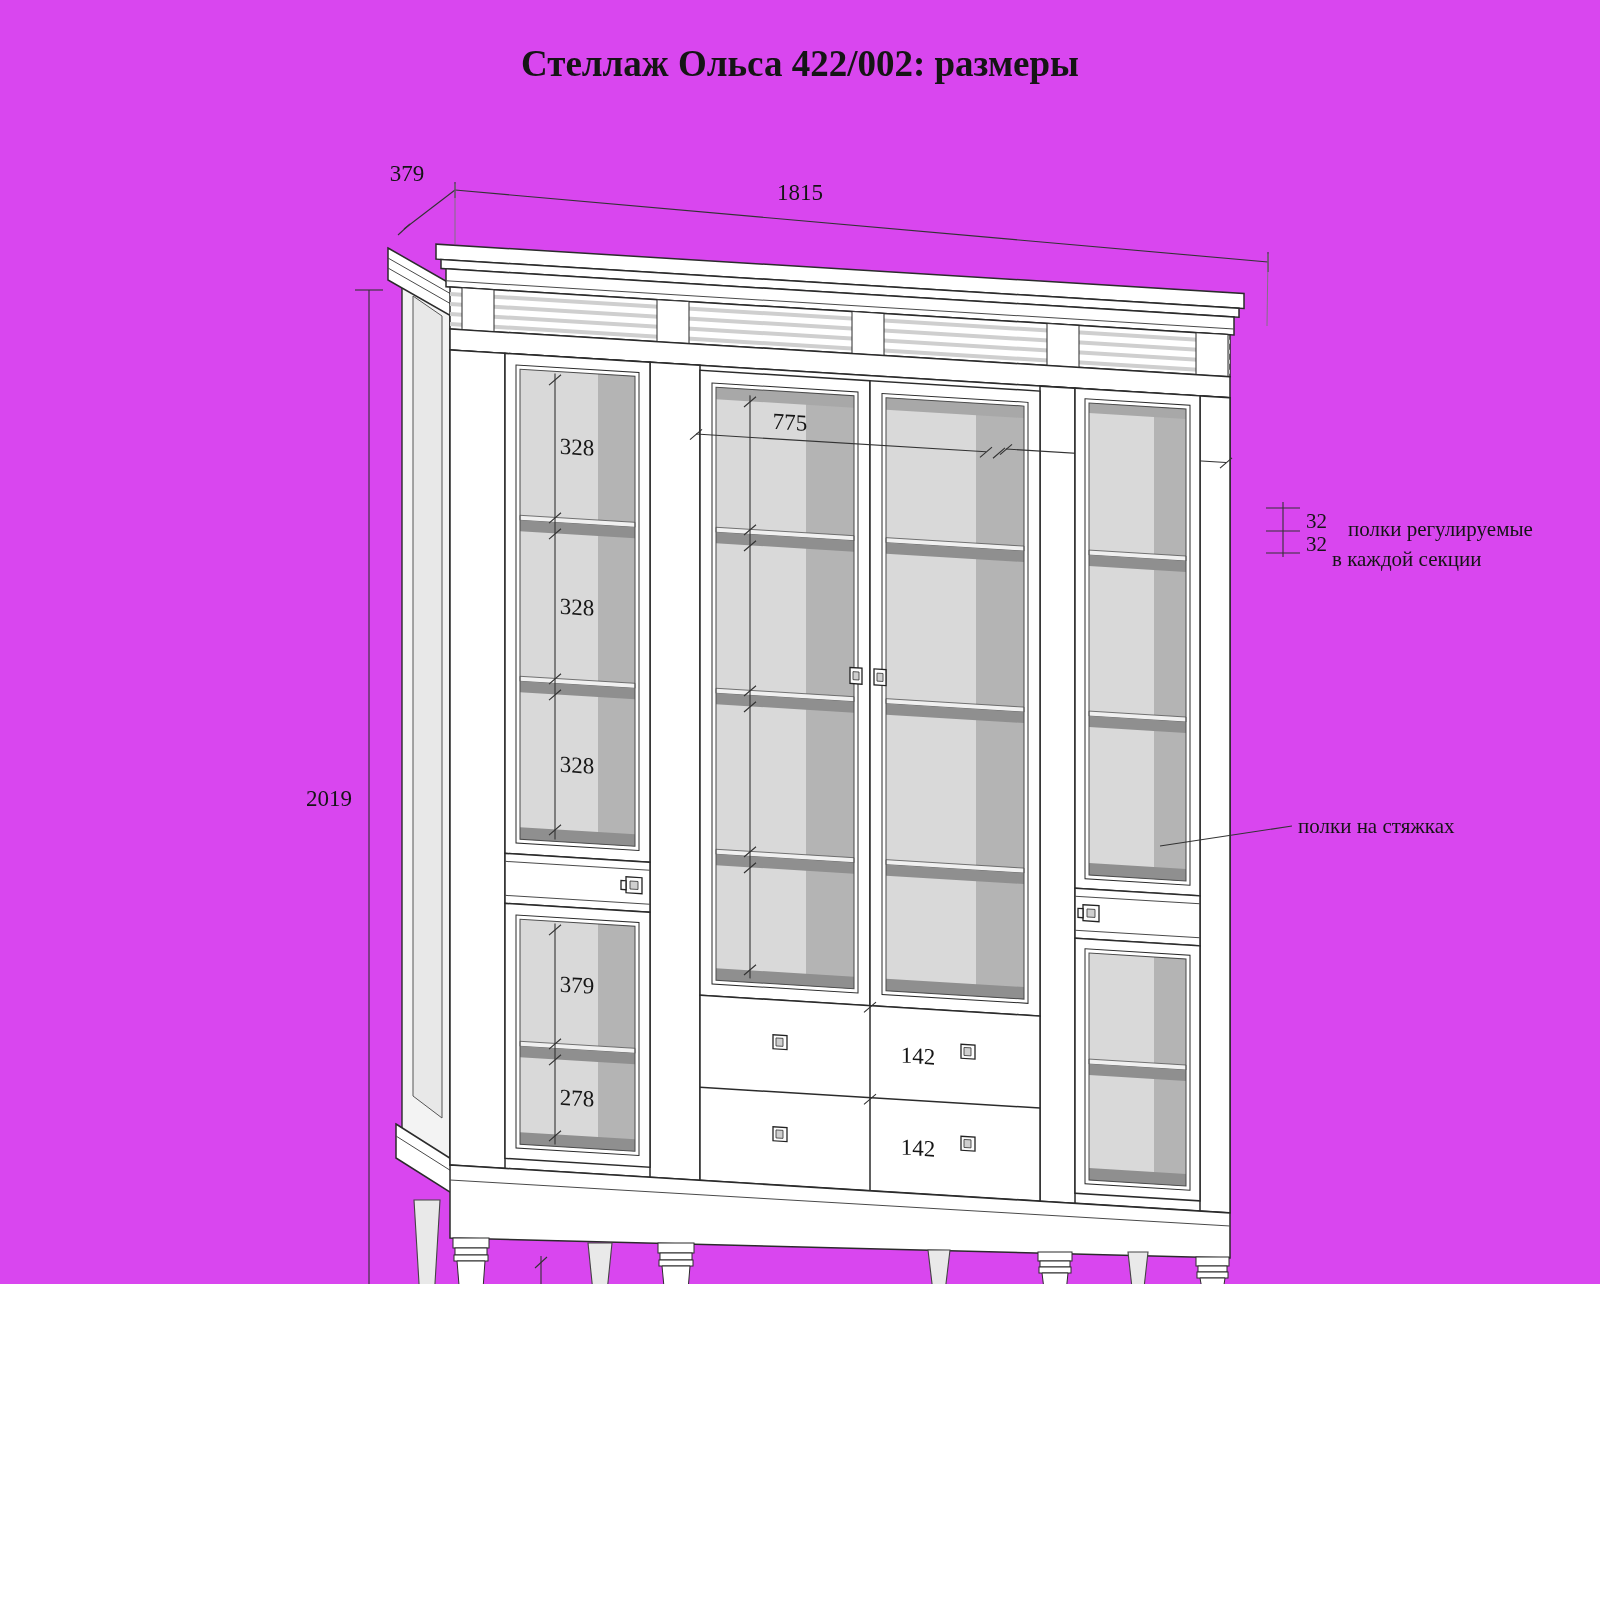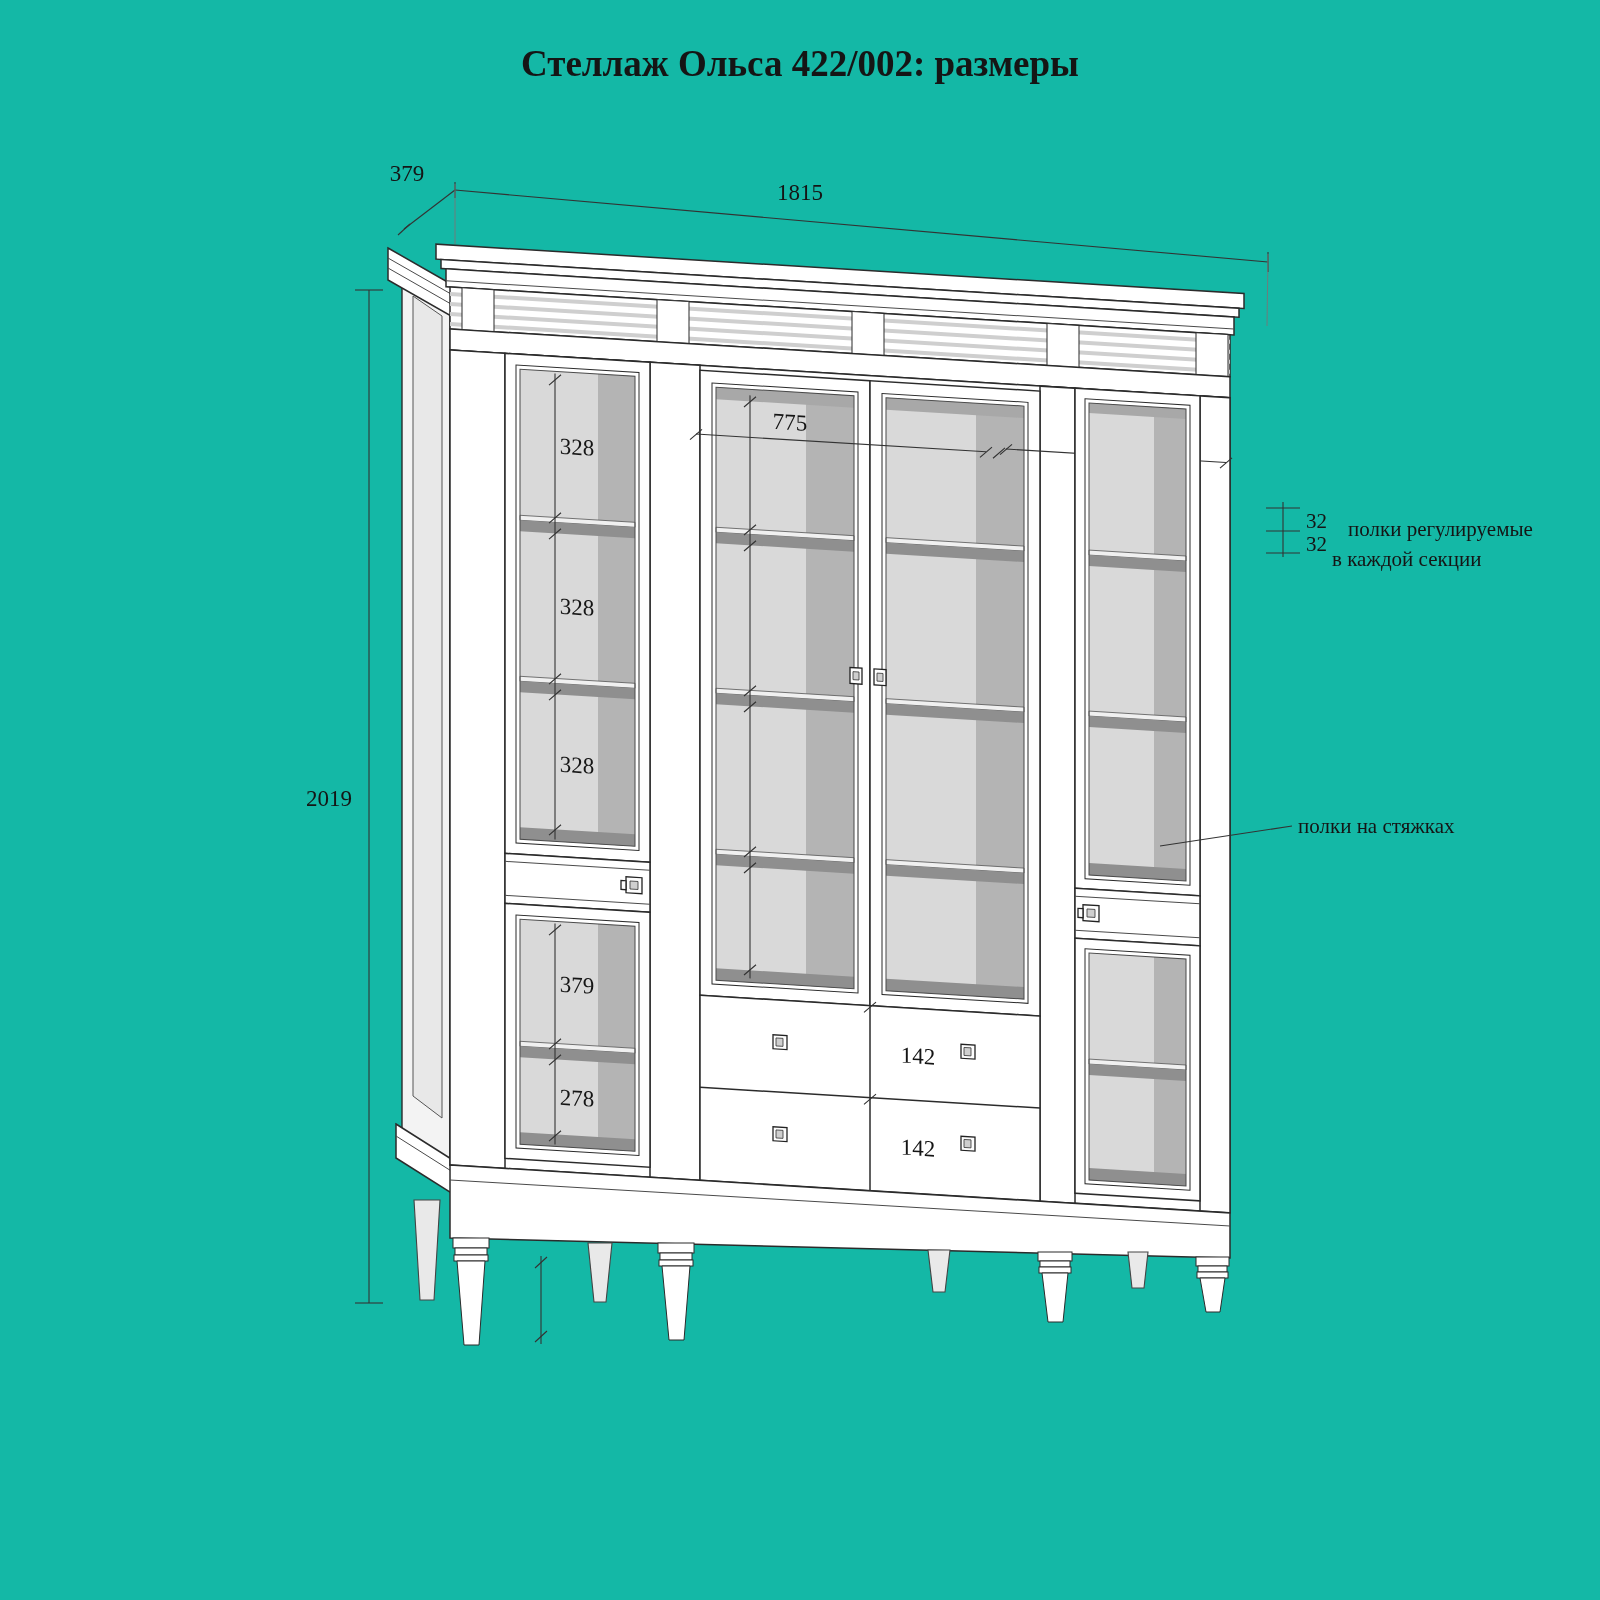--- a/index.html
+++ b/index.html
@@ -1,20 +1,20 @@
 <!DOCTYPE html>
 <html style="--line: #2b2b2b; --interior-light: #d9d9d9; --interior-dark: #b4b4b4; --shelf-shadow: #8f8f8f; --panel: #f3f3f3;"><head>
 <meta charset="utf-8">
 <style>
   :root{
     --line:#2b2b2b; --interior-light:#d9d9d9; --interior-dark:#b4b4b4;
     --shelf-shadow:#8f8f8f; --panel:#f3f3f3; --groove:#cfcfcf; --recess:#a8a8a8;
   }
   html,body{margin:0;padding:0;background:#fff;}
-  .frame{width:1600px;height:1600px;position:relative;background:#14b8a6;overflow:hidden;}
+  .frame{width:1600px;height:1284px;position:relative;background:#d946ef;overflow:hidden;}
   svg{display:block;}
   text{fill:#151515;}
   .t-title{font:bold 37px "Liberation Serif","DejaVu Serif",serif;}
   .t-dim{font:23px "Liberation Serif","DejaVu Serif",serif;}
   .t-dim-sm{font:21px "Liberation Serif","DejaVu Serif",serif;}
   .t-note{font:21px "Liberation Serif","DejaVu Serif",serif;}
   .mid{text-anchor:middle;} .end{text-anchor:end;}
   .ln{stroke:var(--line);stroke-width:1.5;fill:none;}
   .ln-thin{stroke:#4a4a4a;stroke-width:1;fill:none;}
   .dim{stroke:#333;stroke-width:1.1;fill:none;}

